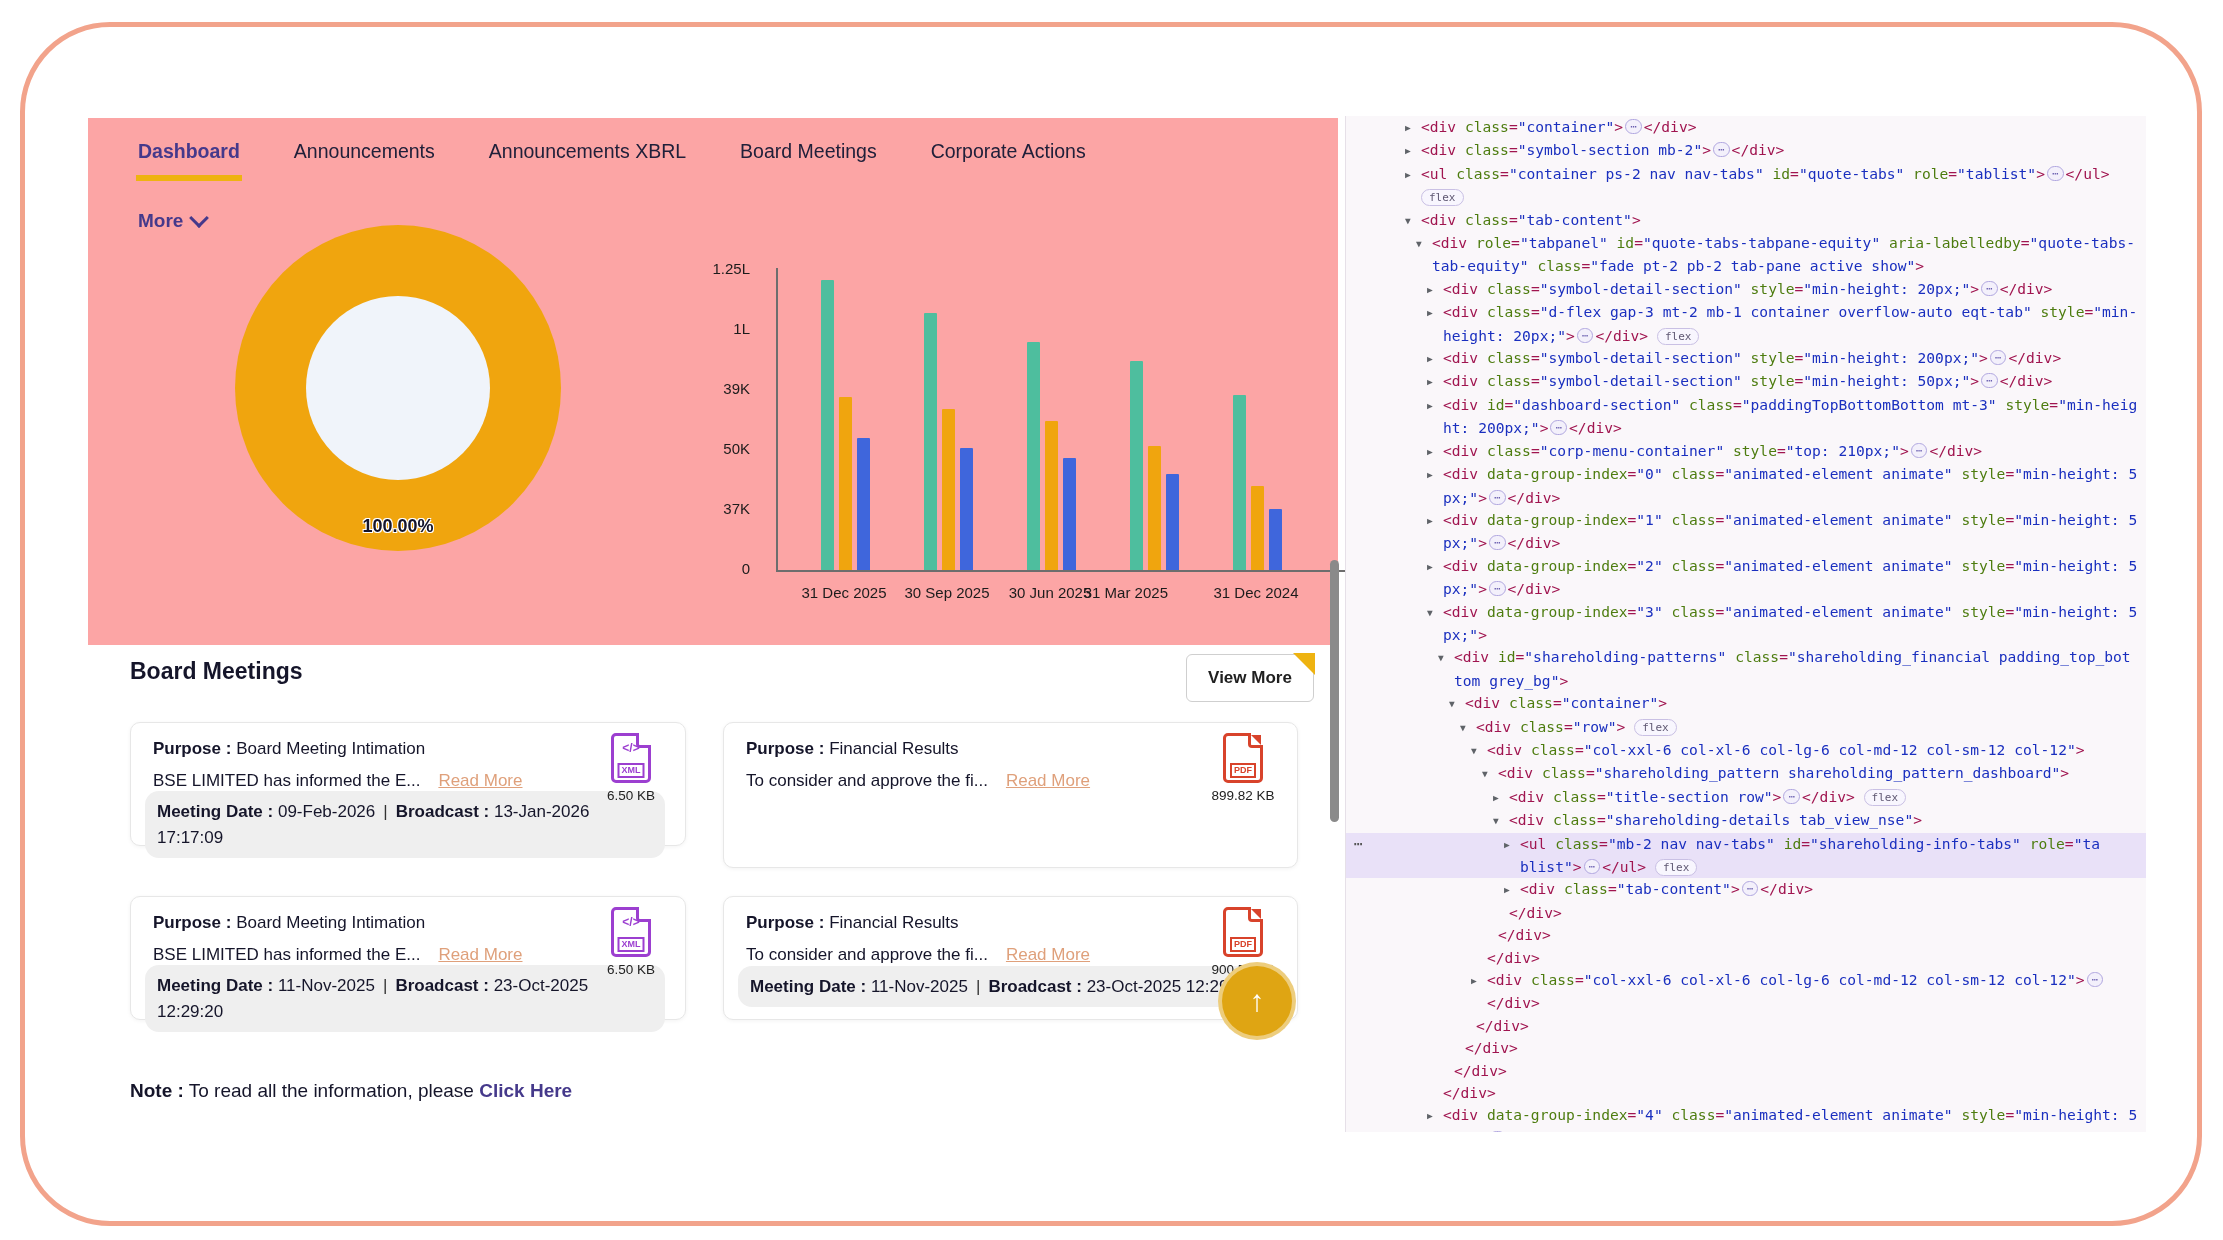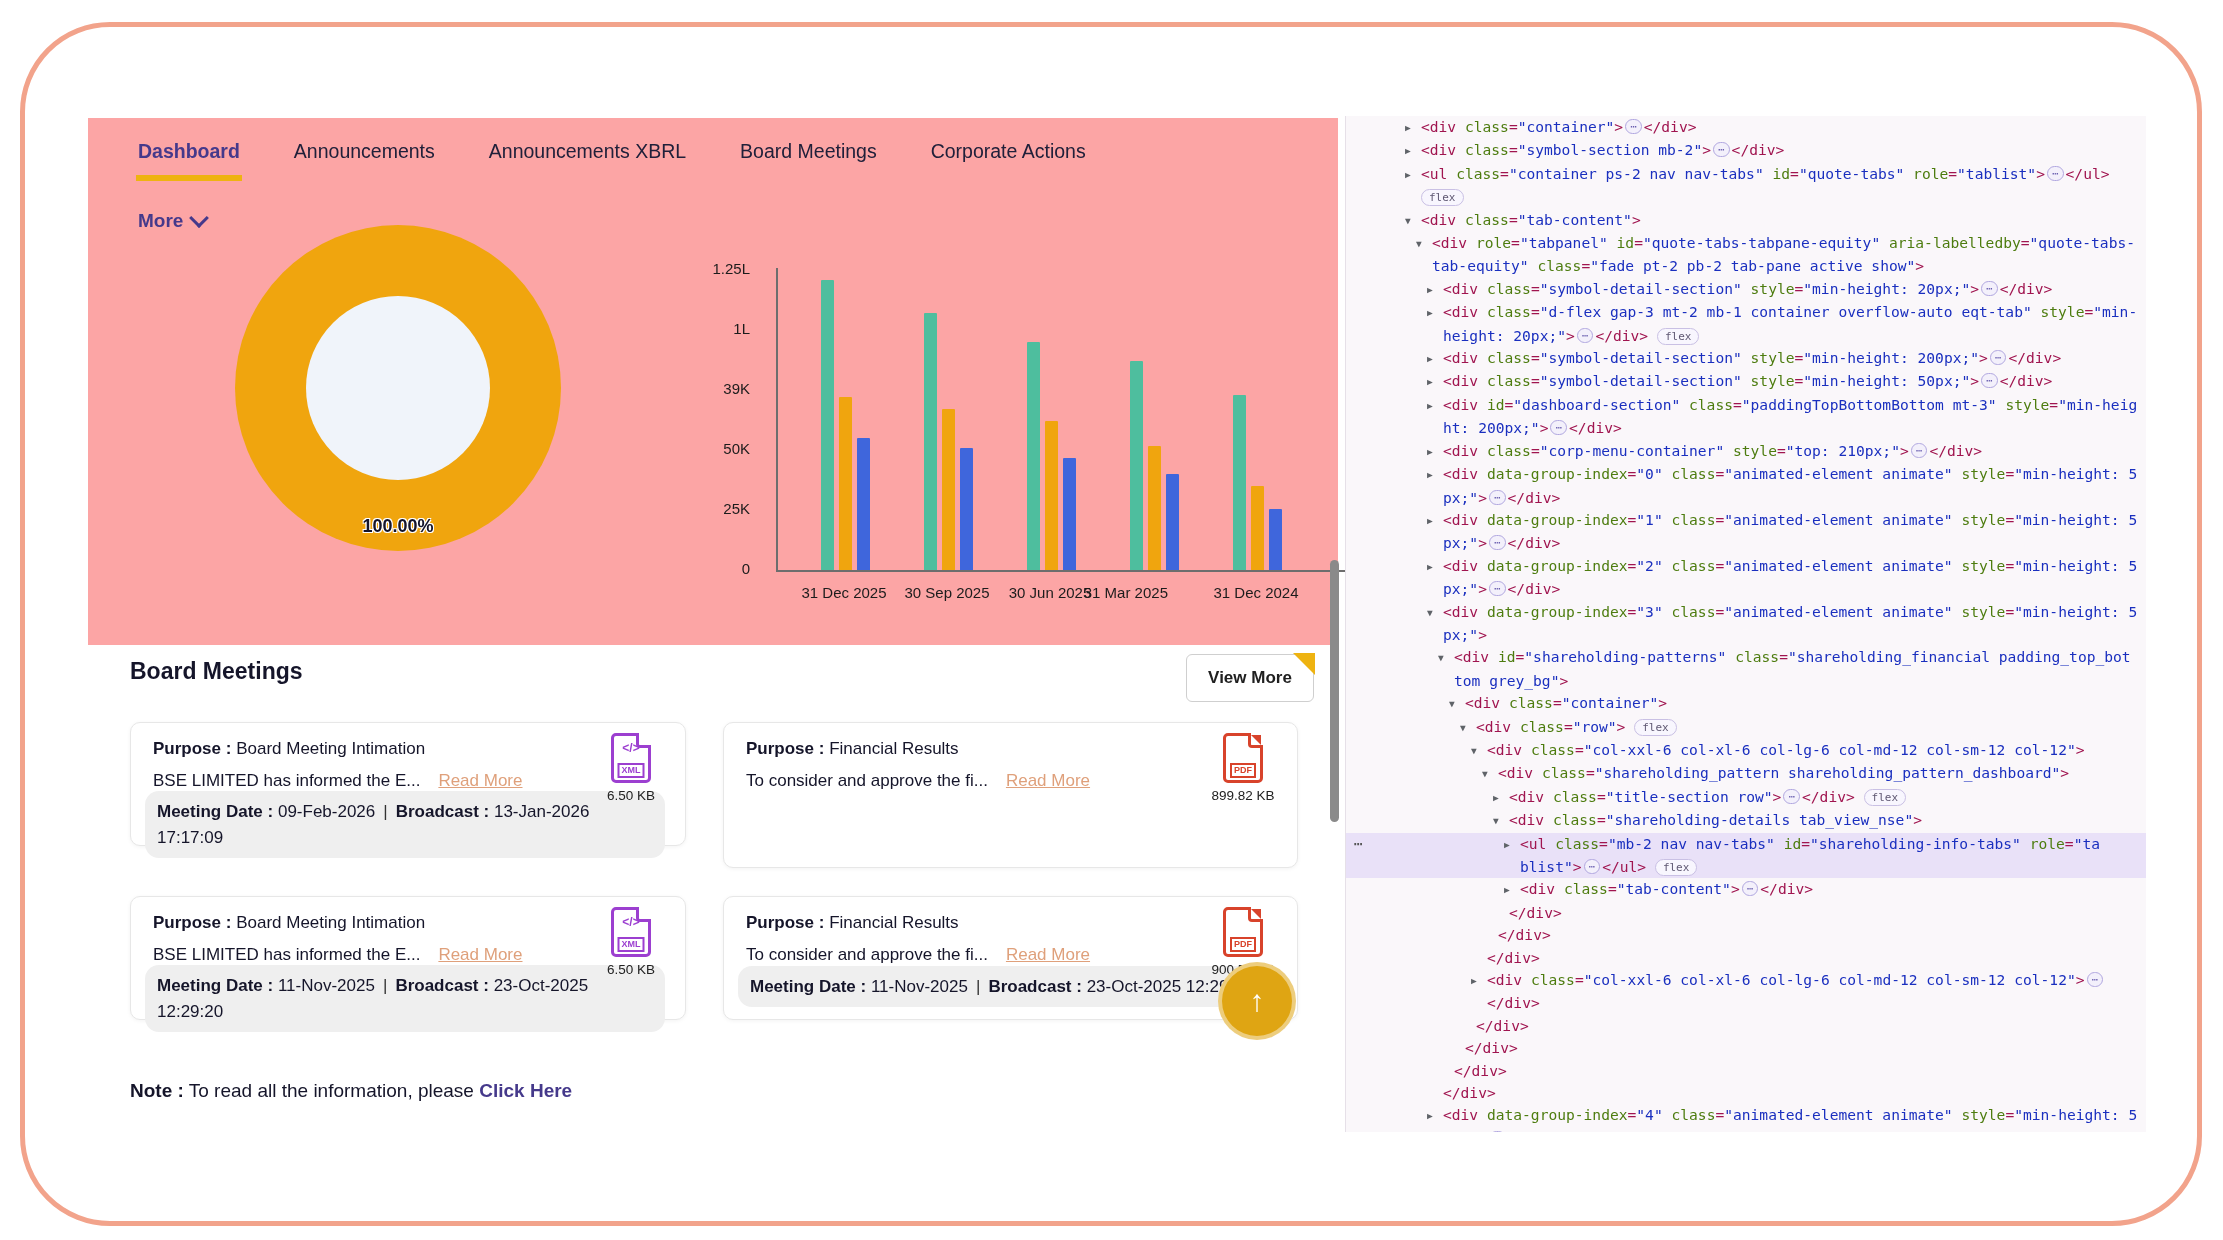--- a/index.html
+++ b/index.html
@@ -93,21 +93,21 @@
     <span class="chev"></span>
   </div>
 
   <div id="donut" style="background: rgb(240, 165, 14);">
     <div id="donut-hole"></div>
   </div>
   <div id="donut-label">100.00%</div>
 
   <div id="yticks">
       <div class="ytick" style="top: 292px;">0</div>
-      <div class="ytick" style="top: 232px;">25K</div>
+      <div class="ytick" style="top: 232px;">37K</div>
       <div class="ytick" style="top: 172px;">50K</div>
       <div class="ytick" style="top: 112px;">39K</div>
       <div class="ytick" style="top: 52px;">1L</div>
       <div class="ytick" style="top: -8px;">1.25L</div>
     </div>
   <div id="plot">
       <div class="bar-group" style="left: 43px;">
         <div class="bar" style="height: 290.4px; background: rgb(78, 190, 158);"></div>
         <div class="bar" style="height: 172.8px; background: rgb(240, 165, 14);"></div>
         <div class="bar" style="height: 132px; background: rgb(63, 102, 220);"></div>

